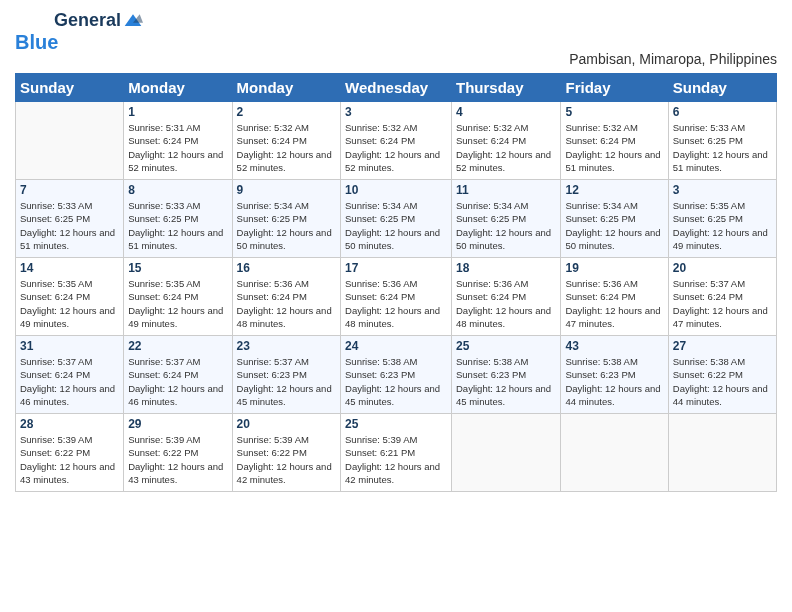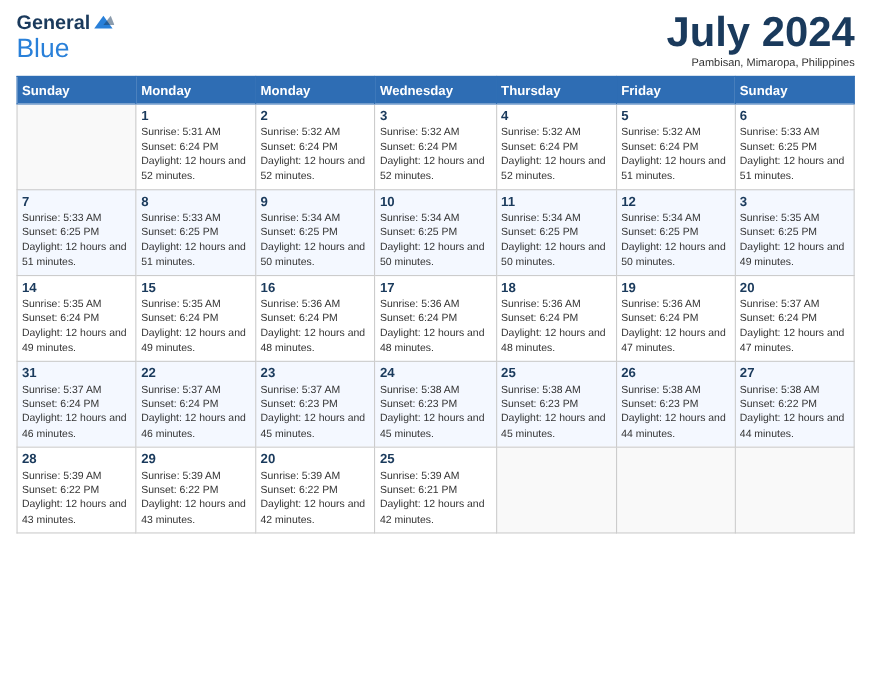--- a/index.html
+++ b/index.html
@@ -24,56 +24,58 @@
     }
     .logo {
       display: flex;
       align-items: center;
       gap: 2px;
     }
     .logo-text-general {
       font-size: 18px;
       font-weight: bold;
       color: #1a3a5c;
+      margin-left: 39px;
     }
     .logo-text-blue {
-      font-size: 24px;
-      font-weight: normal;
+      font-size: 20px;
+      font-weight: bold;
       color: #2980d9;
     }
     .logo-icon {
       width: 20px;
       height: 20px;
       margin-left: 2px;
     }
     .title-section {
       text-align: right;
     }
     .month-title {
       font-size: 38px;
       font-weight: bold;
       color: #1a3a5c;
       line-height: 1.1;
     }
     .location {
-      font-size: 10px;
+      font-size: 14px;
       color: #333;
       font-weight: normal;
+      margin-top: 41px;
     }
     table {
       width: 100%;
       border-collapse: collapse;
       font-size: 10px;
     }
     thead tr th {
       background-color: #2e6db4;
       color: #fff;
       padding: 5px 4px;
       text-align: left;
-      font-size: 12px;
+      font-size: 15px;
       font-weight: bold;
       border: 1px solid #2e6db4;
     }
     tbody tr td {
       border: 1px solid #ccc;
       vertical-align: top;
       padding: 3px 4px;
       height: 78px;
       width: 113px;
     }
@@ -109,21 +111,20 @@
           <span class="logo-text-general">General</span>
           <svg class="logo-icon" viewBox="0 0 24 24" xmlns="http://www.w3.org/2000/svg">
             <polygon points="2,18 12,4 22,18" fill="#2980d9"></polygon>
             <polygon points="12,14 20,4 24,14" fill="#1a3a5c" opacity="0.5"></polygon>
           </svg>
         </div>
         <span class="logo-text-blue">Blue</span>
       </div>
     </div>
     <div class="title-section">
-      <div class="month-title">July 2024</div>
       <div class="location">Pambisan, Mimaropa, Philippines</div>
     </div>
   </div>
 
   <table>
     <thead>
       <tr>
 
       <th>Sunday</th>
           <th>Monday</th>
@@ -237,21 +238,21 @@
           </td>
           <td>
             <div class="day-number">24</div>
             <div class="day-info">Sunrise: 5:38 AM<br>Sunset: 6:23 PM<br>Daylight: 12 hours and 45 minutes.</div>
           </td>
           <td>
             <div class="day-number">25</div>
             <div class="day-info">Sunrise: 5:38 AM<br>Sunset: 6:23 PM<br>Daylight: 12 hours and 45 minutes.</div>
           </td>
           <td>
-            <div class="day-number">26</div>
+            <div class="day-number">43</div>
             <div class="day-info">Sunrise: 5:38 AM<br>Sunset: 6:23 PM<br>Daylight: 12 hours and 44 minutes.</div>
           </td>
           <td>
             <div class="day-number">27</div>
             <div class="day-info">Sunrise: 5:38 AM<br>Sunset: 6:22 PM<br>Daylight: 12 hours and 44 minutes.</div>
           </td>
         </tr>
         <tr>
           <td>
             <div class="day-number">28</div>

